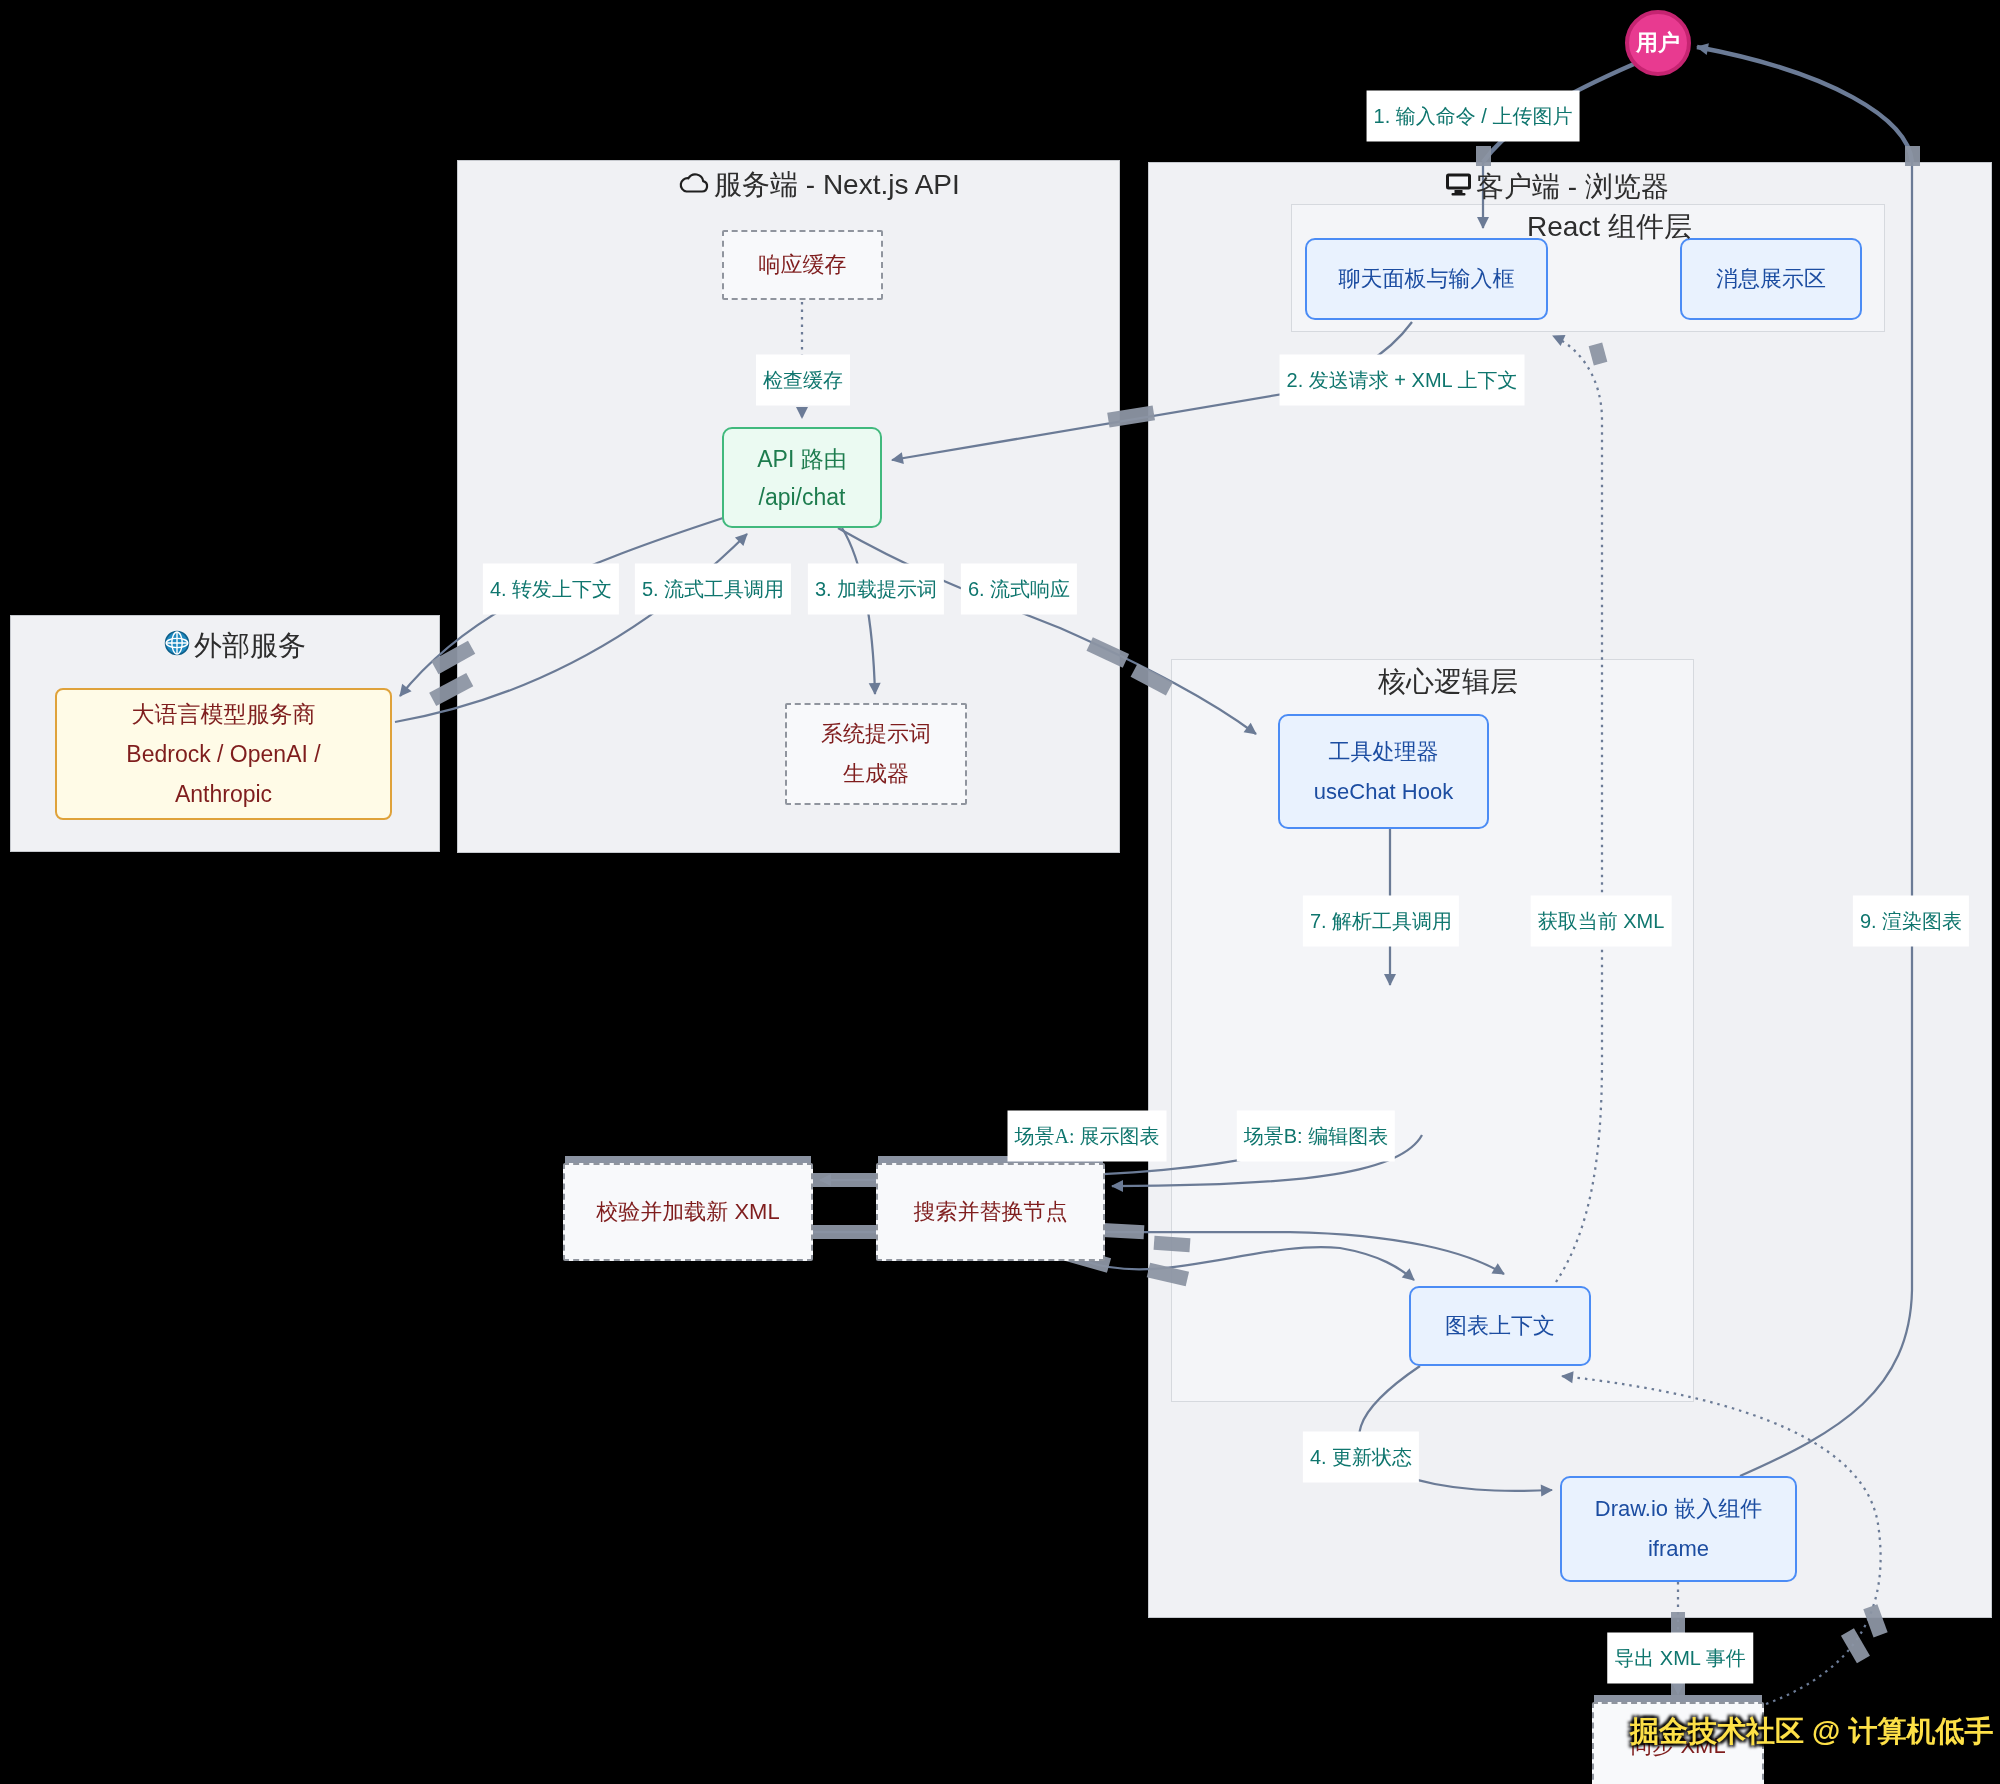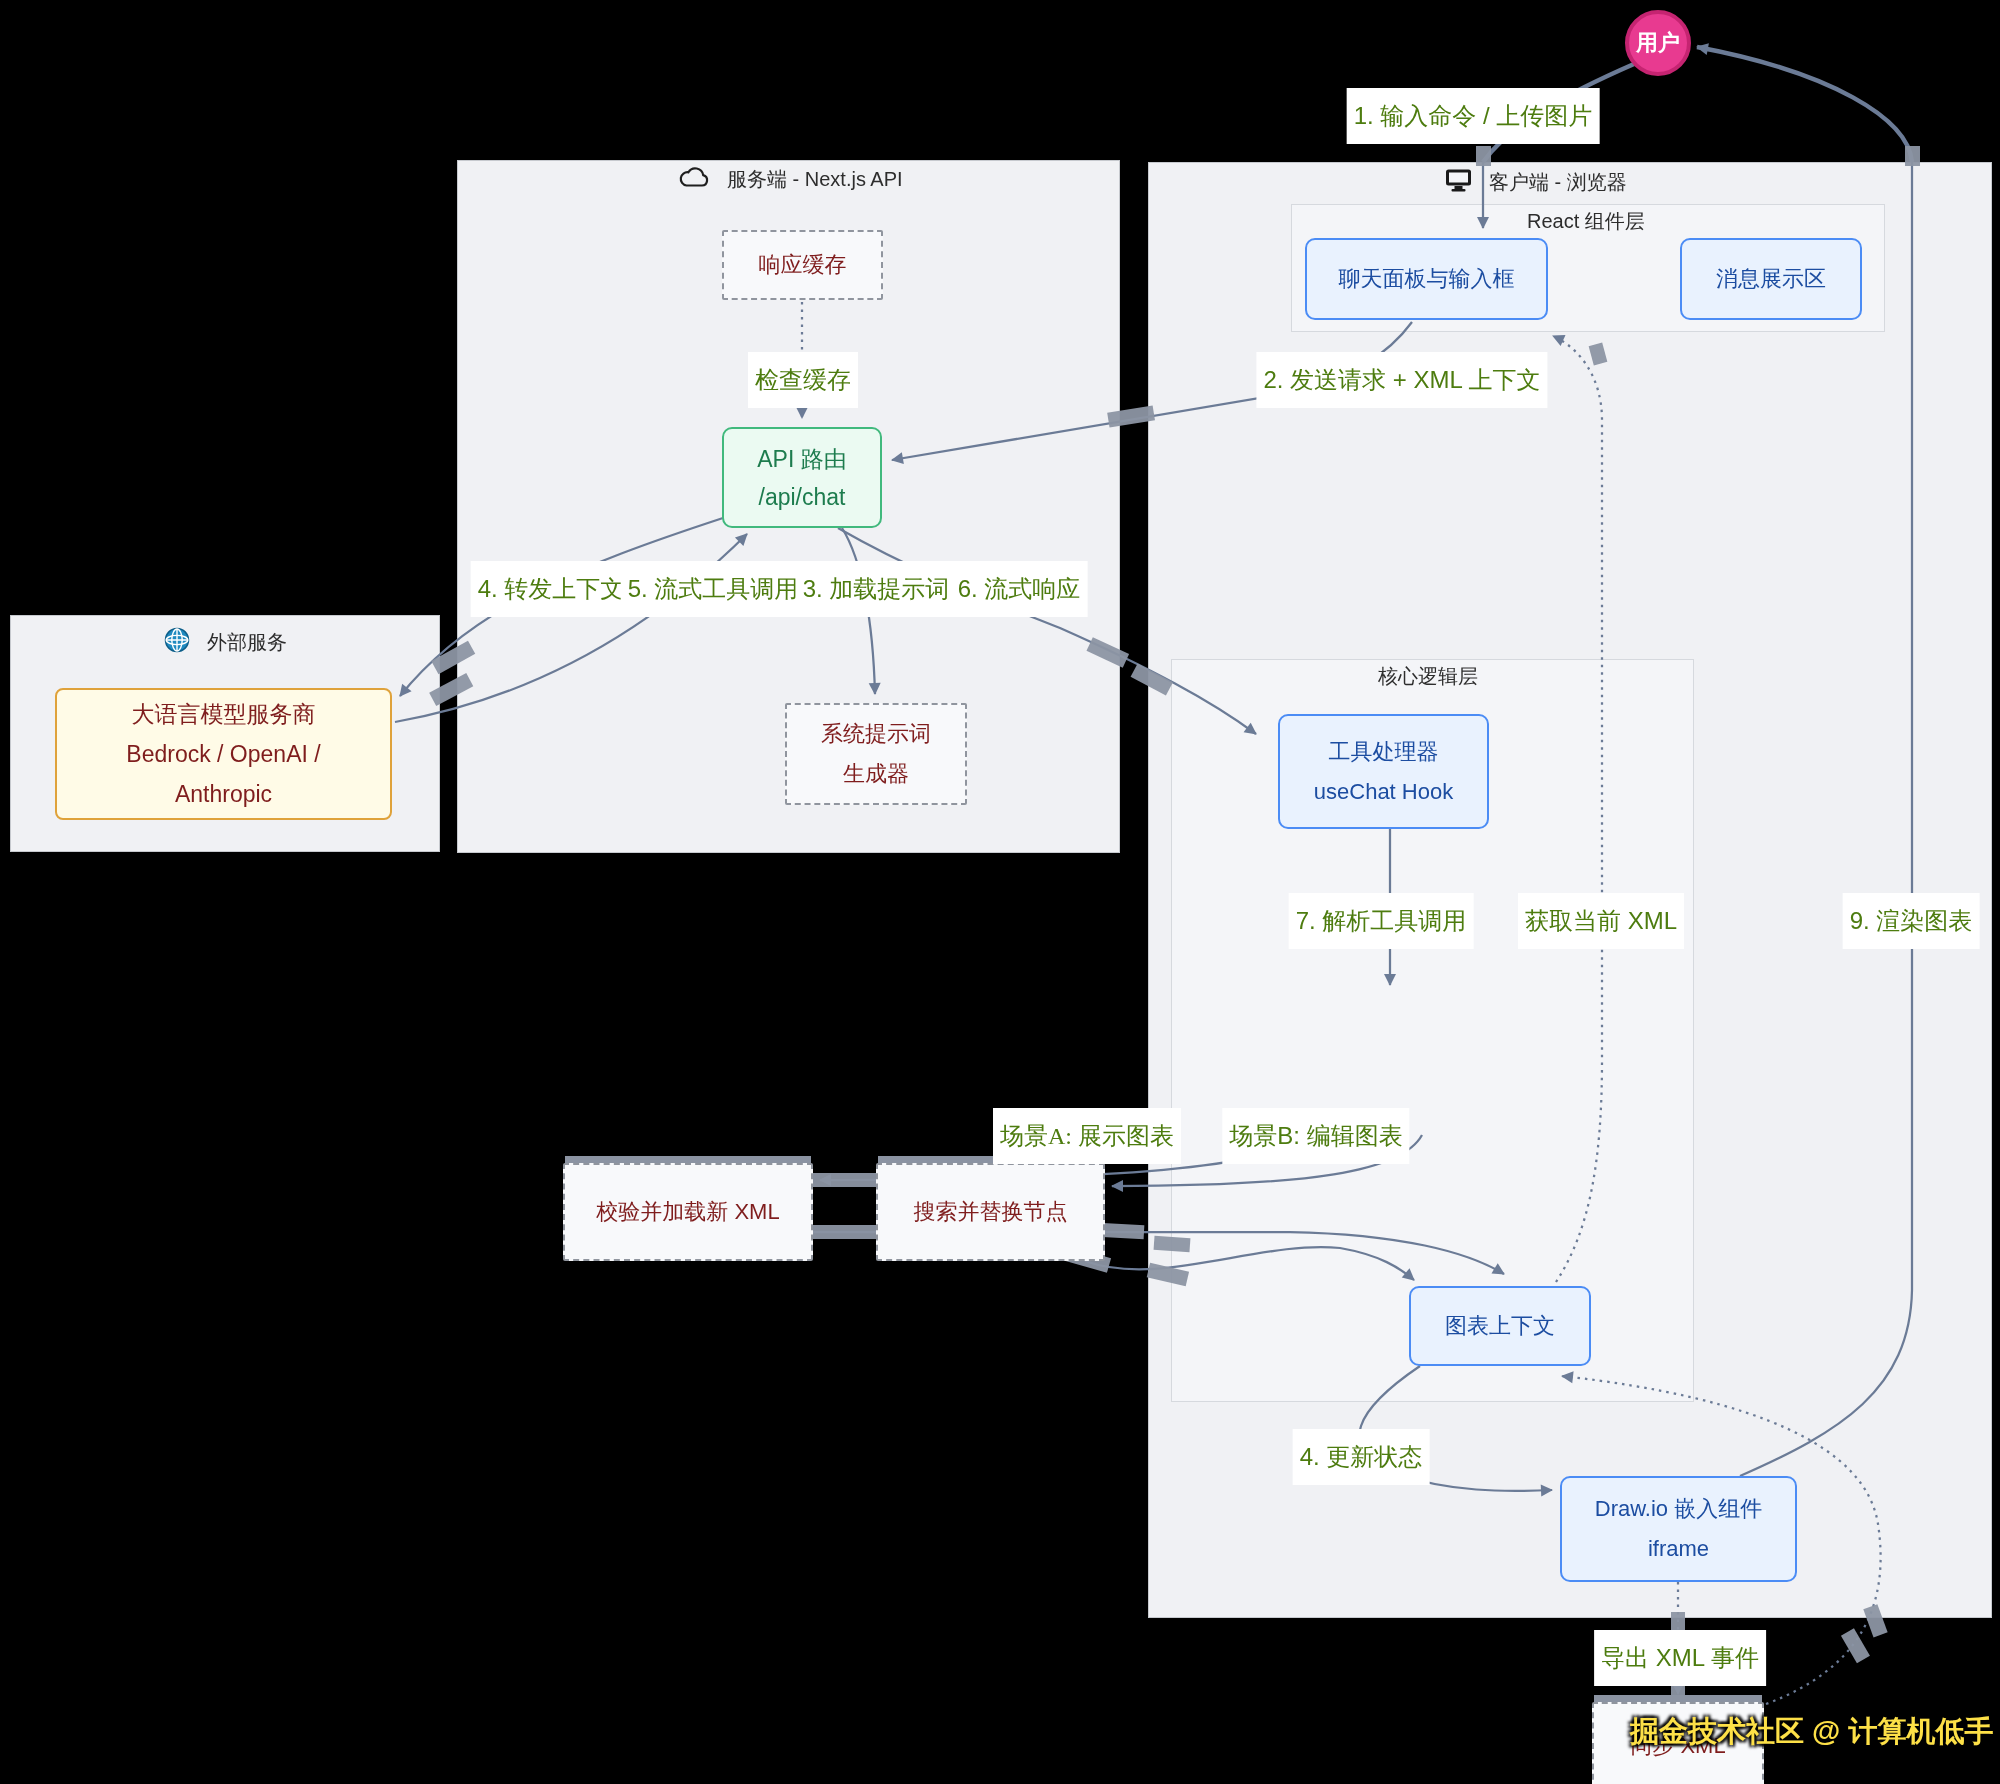--- a/index.html
+++ b/index.html
@@ -8,22 +8,22 @@
     font-family:"Liberation Sans","DejaVu Sans",sans-serif;
     overflow:hidden;
   }
   .container{
     position:absolute;background:#f0f1f4;border:1px solid #c6c9ce;box-sizing:border-box;
   }
   .subcontainer{
     position:absolute;background:#f4f5f8;border:1px solid #d6d9de;box-sizing:border-box;
   }
   .ctitle{
-    position:absolute;display:flex;align-items:center;gap:17px;
-    color:#2d2d2d;font-size:20px;white-space:nowrap;z-index:6;
+    position:absolute;display:flex;align-items:center;gap:4px;
+    color:#2d2d2d;font-size:28px;white-space:nowrap;z-index:6;
   }
   .node{
     position:absolute;display:flex;flex-direction:column;align-items:center;justify-content:center;
     box-sizing:border-box;text-align:center;z-index:5;white-space:nowrap;
   }
   .node-blue{
     background:#e9f2fe;border:2.5px solid #4b8cf5;border-radius:10px;
     color:#1c4da1;font-size:22px;line-height:40px;
   }
   .node-green{
@@ -40,21 +40,21 @@
   }
   .topbar{ box-shadow:0 -9px 0 -2px #8b93a2; }
   .user-circle{
     position:absolute;left:1625px;top:10px;width:66px;height:66px;border-radius:50%;
     background:#e83a90;border:4px solid #c52471;box-sizing:border-box;
     display:flex;align-items:center;justify-content:center;
     color:#fff;font-size:22px;font-weight:bold;z-index:7;
   }
   .chip{
     position:absolute;transform:translate(-50%,-50%);background:#ffffff;
-    color:#4d7c0f;font-size:24px;padding:12px 7px;white-space:nowrap;z-index:6;
+    color:#0f766e;font-size:20px;padding:12px 7px;white-space:nowrap;z-index:6;
   }
   #edges{position:absolute;left:0;top:0;z-index:4;}
   .watermark{
     position:absolute;left:1630px;top:1712px;z-index:9;
     color:#fde047;font-size:29px;font-weight:bold;white-space:nowrap;
     text-shadow:2px 2px 3px #000,-2px -2px 3px #000,2px -2px 3px #000,-2px 2px 3px #000;
   }
 </style>
 </head>
 <body>

